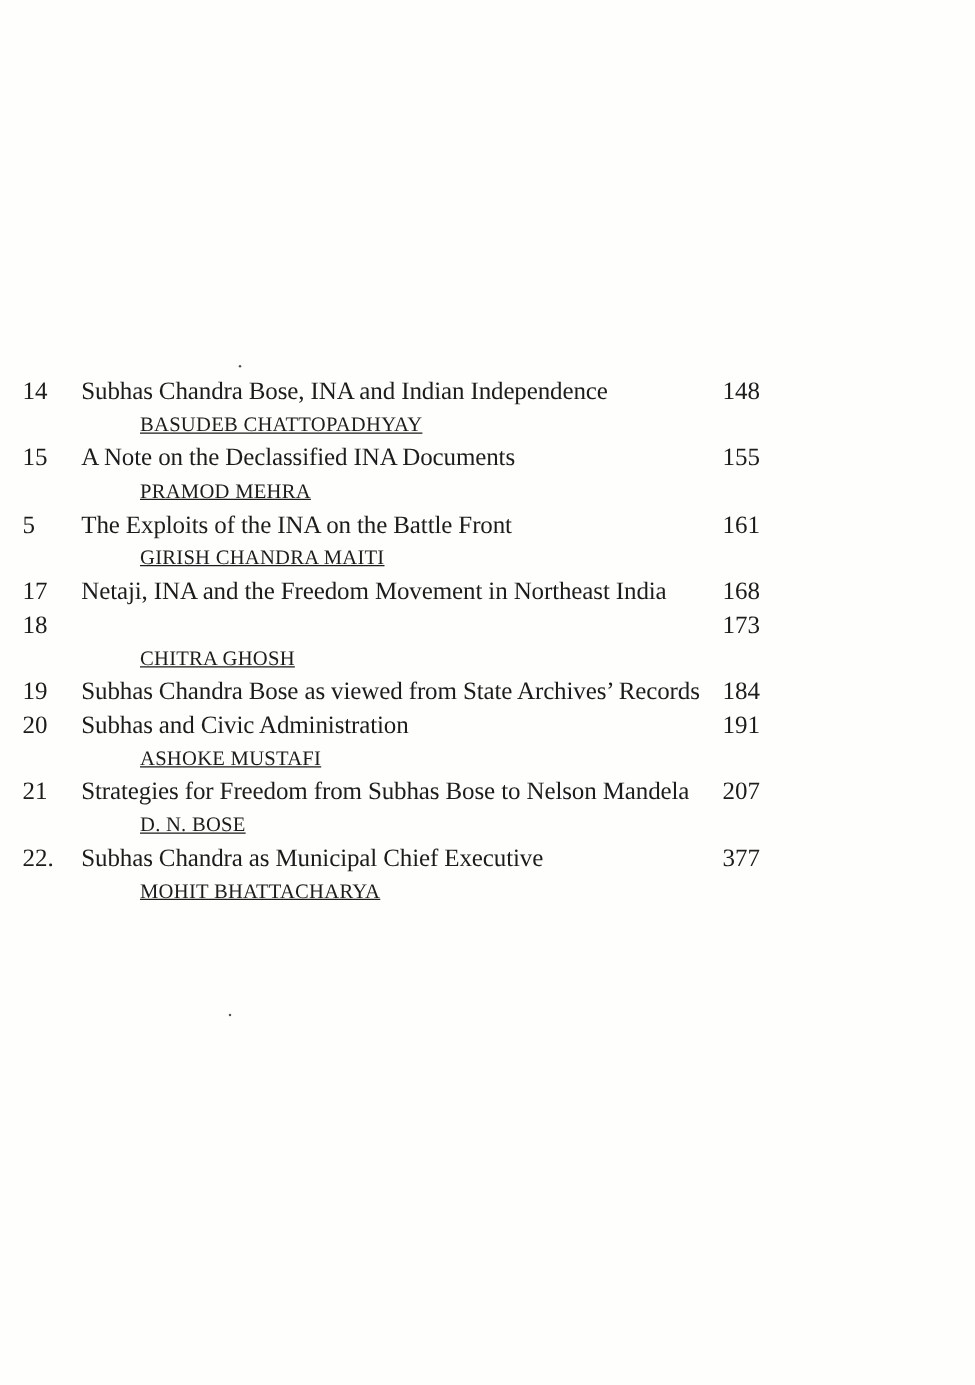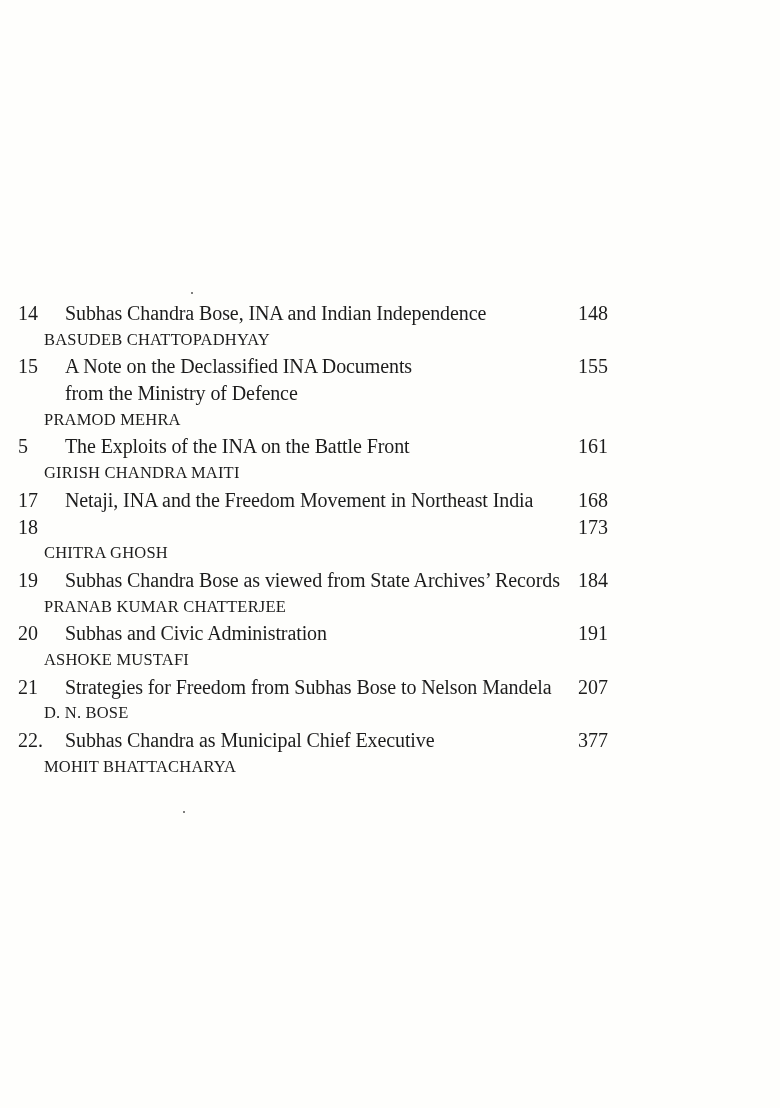--- a/index.html
+++ b/index.html
@@ -45,24 +45,25 @@
     }
     .page {
       position: absolute;
       right: 23px;
       top: 0;
     }
     .author {
       position: relative;
       height: 26.7px;
       line-height: 26.7px;
-      padding-left: 44px;
+      padding-left: 112px;
       font-size: 16.5px;
       letter-spacing: 0.2px;
       white-space: nowrap;
+      text-decoration: underline;
     }
     .speck {
       position: absolute;
       width: 2px;
       height: 2px;
       background: #555;
       border-radius: 1px;
     }
   </style>
 </head>
@@ -77,23 +78,20 @@
       <span class="page">148</span>
     </div>
     <div class="author">BASUDEB CHATTOPADHYAY</div>
   </div>
 
   <div class="entry">
     <div class="line">
       <span class="num">15</span>
       <span class="title">A Note on the Declassified INA Documents</span>
       <span class="page">155</span>
-    </div>
-    <div class="line">
-      <span class="title">from the Ministry of Defence</span>
     </div>
     <div class="author">PRAMOD MEHRA</div>
   </div>
 
   <div class="entry">
     <div class="line">
       <span class="num">5</span>
       <span class="title">The Exploits of the INA on the Battle Front</span>
       <span class="page">161</span>
     </div>
@@ -115,21 +113,20 @@
     </div>
     <div class="author">CHITRA GHOSH</div>
   </div>
 
   <div class="entry">
     <div class="line">
       <span class="num">19</span>
       <span class="title">Subhas Chandra Bose as viewed from State Archives’ Records</span>
       <span class="page">184</span>
     </div>
-    <div class="author">PRANAB KUMAR CHATTERJEE</div>
   </div>
 
   <div class="entry">
     <div class="line">
       <span class="num">20</span>
       <span class="title">Subhas and Civic Administration</span>
       <span class="page">191</span>
     </div>
     <div class="author">ASHOKE MUSTAFI</div>
   </div>

